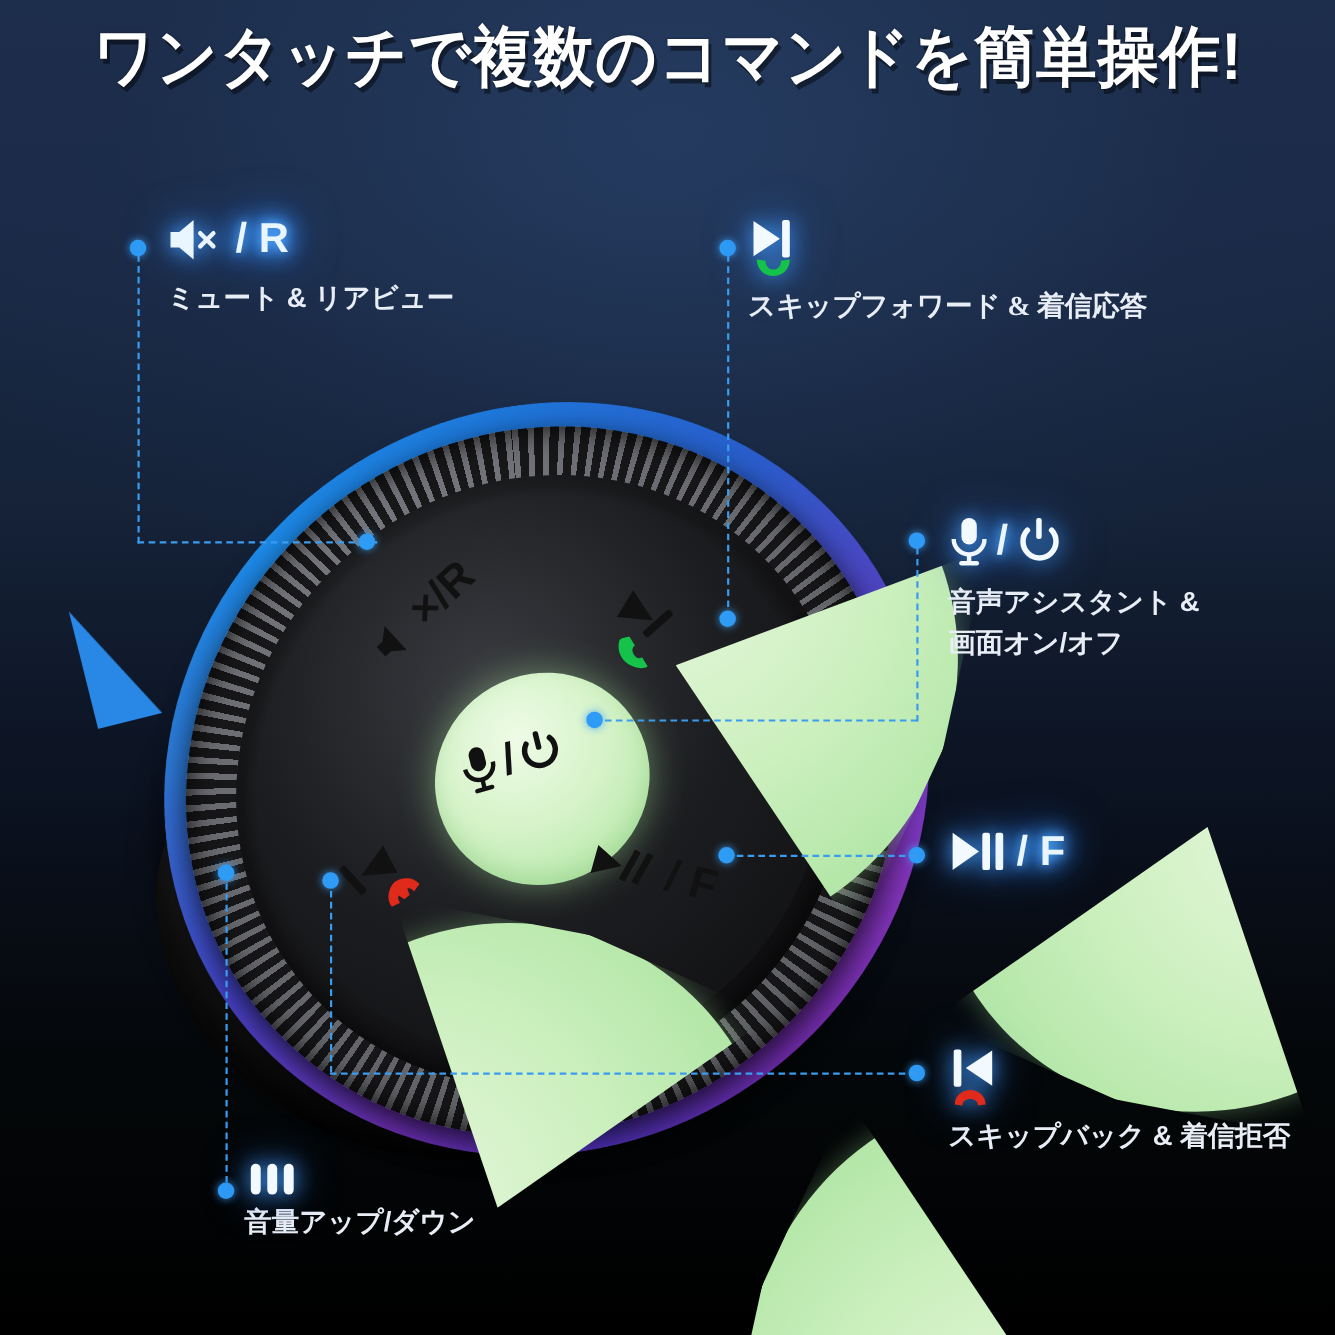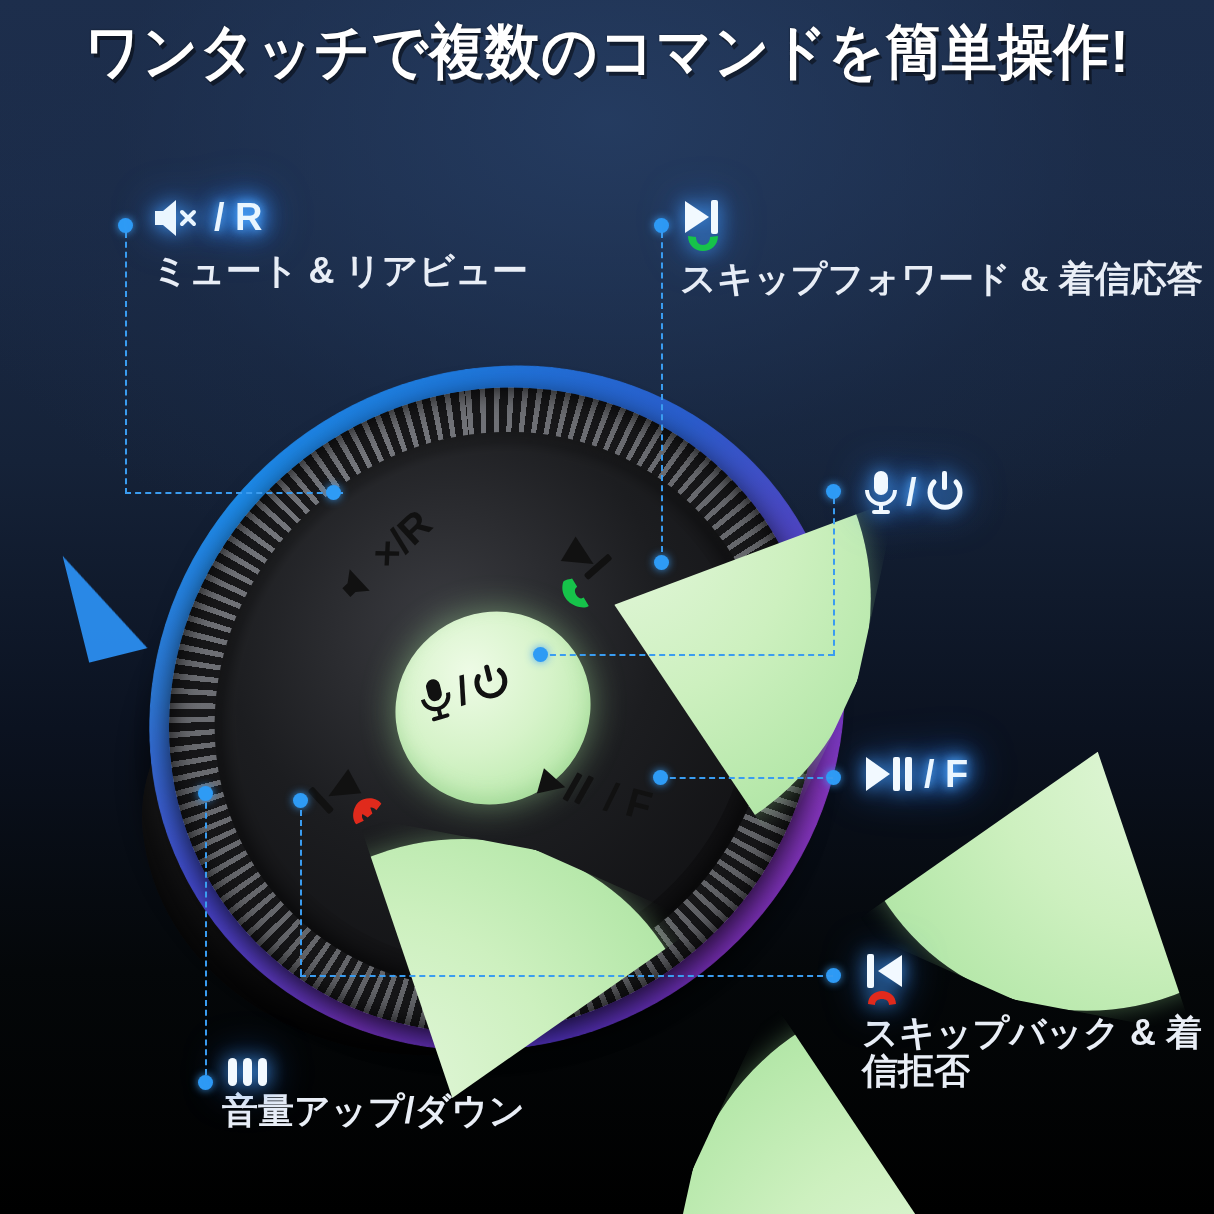--- a/index.html
+++ b/index.html
@@ -126,21 +126,21 @@
   .cal-icon{
     display:flex;align-items:flex-start;gap:10px;
     color:#eaf4ff;
     filter:drop-shadow(0 0 9px rgba(70,160,255,.95)) drop-shadow(0 0 18px rgba(40,120,240,.55));
   }
   .cal-code{
     font-size:38px;font-weight:700;color:#eaf6ff;line-height:42px;
     text-shadow:0 0 10px rgba(80,170,255,1),0 0 22px rgba(40,120,240,.7);
   }
   .cal-text{
-    margin-top:12px;font-size:36px;line-height:38px;color:#e9eef6;font-weight:700;
+    margin-top:12px;font-size:25px;line-height:38px;color:#e9eef6;font-weight:700;
     white-space:pre-line;
   }
 
   
   .conn{position:absolute;}
   .conn .seg{
     position:absolute;
     border-color:#3a9cf0;
   }
   .seg.h{border-top:2px dashed #3a9cf0;height:0;}
@@ -336,20 +336,22 @@
         </svg>
       </span>
       <span class="cal-code">/</span>
       <span>
         <svg width="44" height="48" viewBox="0 0 44 48">
           <path d="M11 14a15 15 0 1 0 22 0" stroke="#f2f9ff" stroke-width="5" fill="none" stroke-linecap="round"></path>
           <rect x="19" y="3" width="5" height="19" rx="2" fill="#f2f9ff"></rect>
         </svg>
       </span>
     </div>
+    <div class="cal-text">音声アシスタント &amp;
+画面オン/オフ</div>
   </div>
 
   <div class="callout" style="left:862px;top:752px;">
     <div class="cal-icon" style="align-items:center;gap:8px;">
       <span>
         <svg width="54" height="44" viewBox="0 0 54 44">
           <path d="M4 5l24 17L4 39z" fill="#f2f9ff"></path>
           <rect x="31" y="5" width="7" height="34" rx="2" fill="#f2f9ff"></rect>
           <rect x="43" y="5" width="7" height="34" rx="2" fill="#f2f9ff"></rect>
         </svg>

